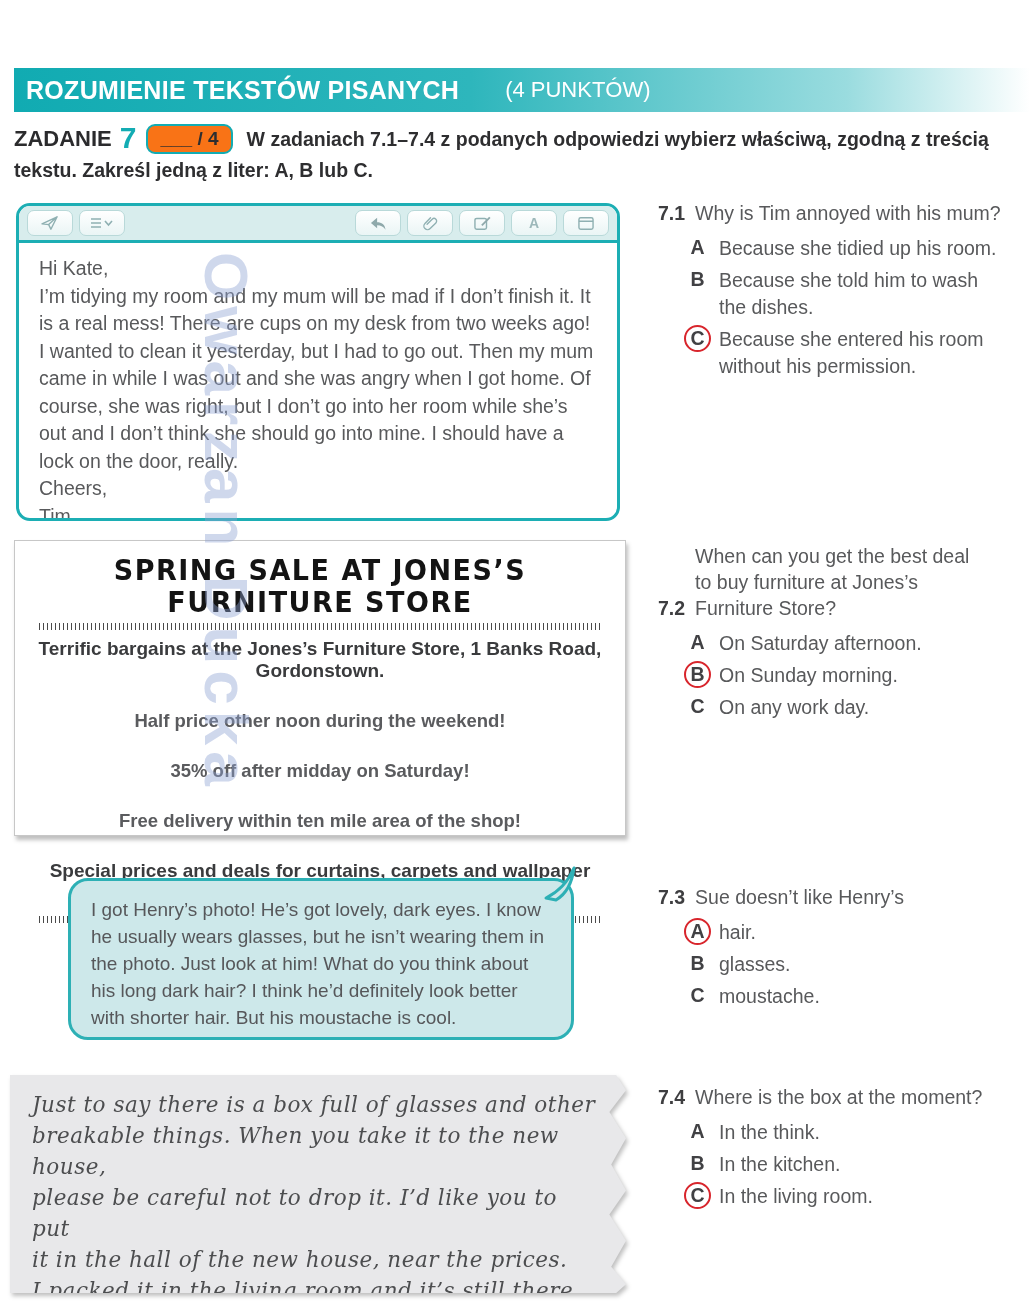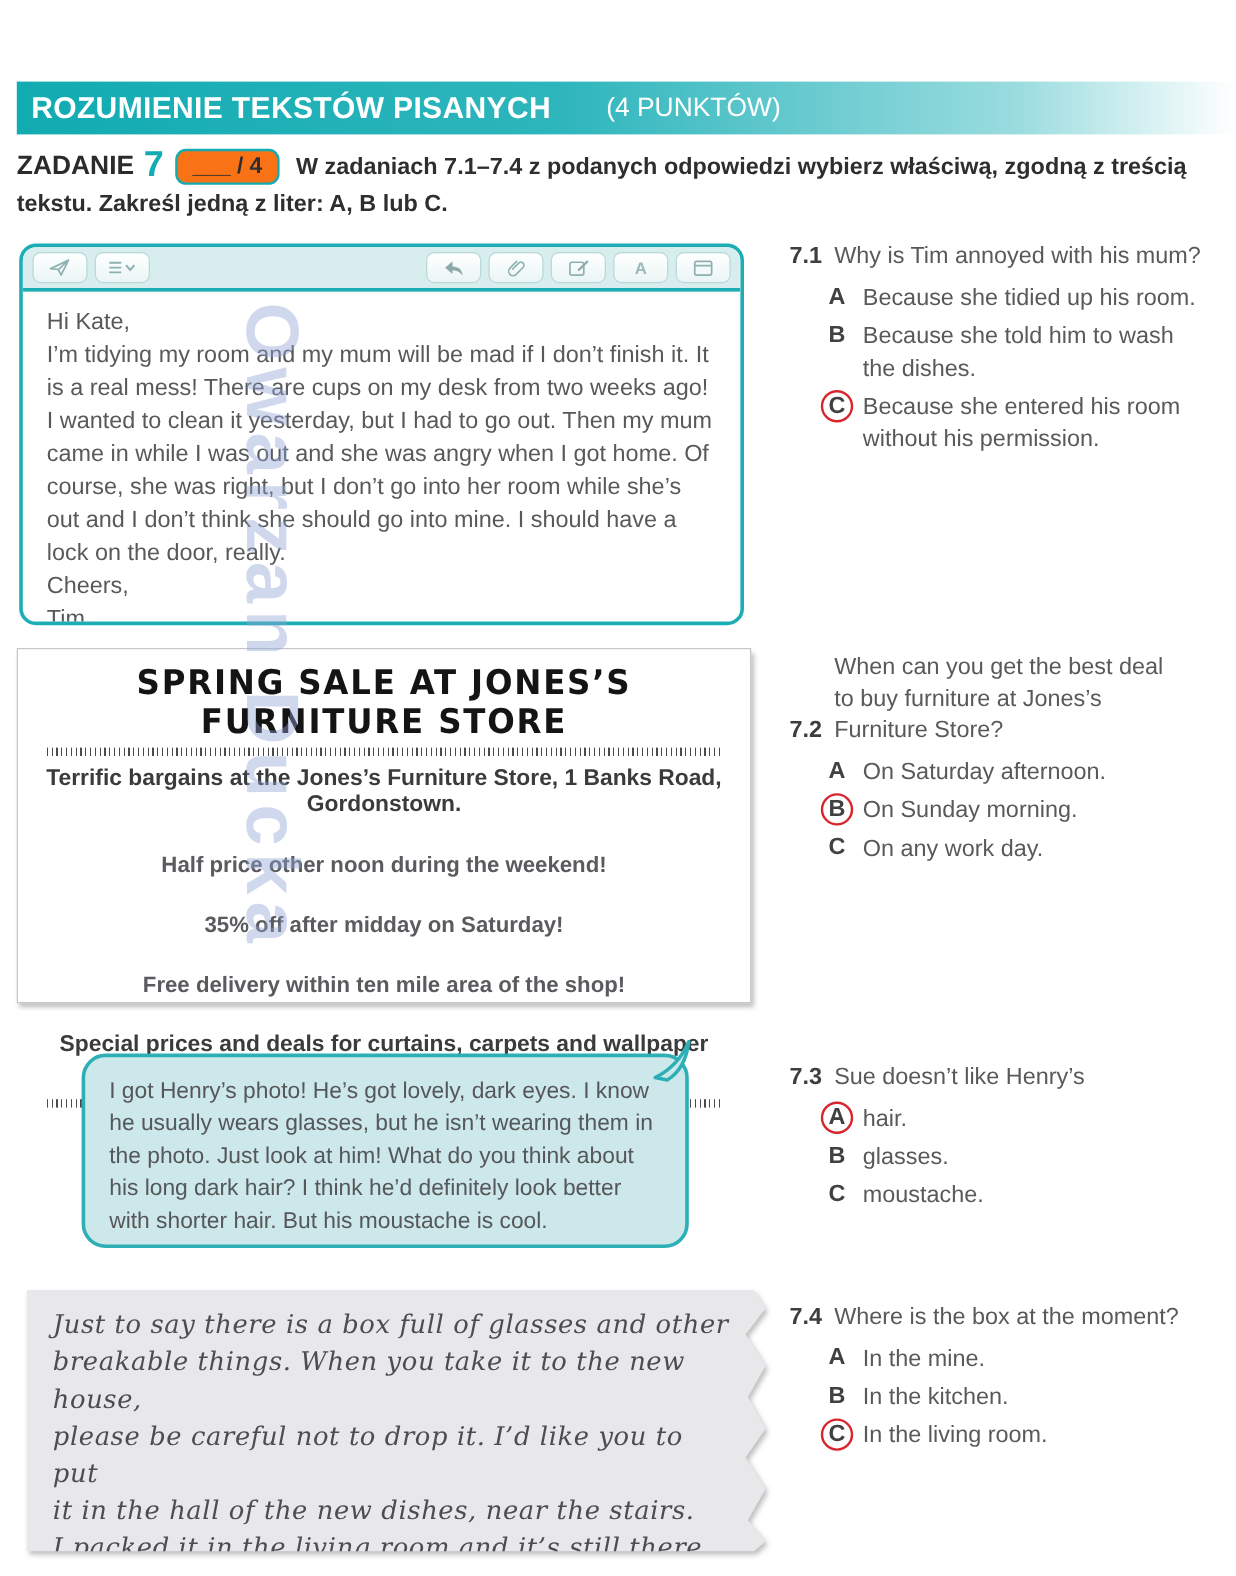--- a/index.html
+++ b/index.html
@@ -61,21 +61,21 @@
 
   
   .bubble-wrap{position:absolute;left:68px;top:878px;width:506px;height:162px;}
   .bubble{position:absolute;inset:0;background:#cde8ea;border:3px solid #2db0b5;
     border-radius:20px;box-sizing:border-box;padding:15px 20px;
     font-size:19px;line-height:27px;color:#56575a;}
   .bubble-tail{position:absolute;right:-6px;top:-12px;}
 
   
   .note-wrap{position:absolute;left:10px;top:1075px;width:616px;height:218px;
-    filter:drop-shadow(2px 3px 2px rgba(0,0,0,.25));margin-left:12px;}
+    filter:drop-shadow(2px 3px 2px rgba(0,0,0,.25));}
   .note{width:100%;height:100%;background:#e8e8ea;box-sizing:border-box;
     padding:14px 28px 0 22px;
     clip-path:polygon(0 0,98.4% 0,100% 7%,97.3% 17%,100% 29%,97.6% 41%,100% 53%,
       97.3% 64%,100% 76%,97.6% 88%,100% 96%,98.4% 100%,0 100%);
     font-family:"DejaVu Serif",serif;font-style:italic;font-size:21.5px;
     line-height:31px;color:#4c4d4f;letter-spacing:.5px;}
 
   
   .question{position:absolute;left:658px;width:366px;font-size:19.5px;}
   .q-head{display:flex;gap:10px;line-height:26px;align-items:flex-end;}
@@ -185,21 +185,21 @@
     <svg class="bubble-tail" width="40" height="40" viewBox="0 0 40 40">
         <path d="M6 32 C18 26 28 16 34 2 C32 18 26 28 16 34 Z" fill="#cde8ea" stroke="#2db0b5" stroke-width="3" stroke-linejoin="round"></path>
       </svg>
   </div>
 
   <div class="note-wrap">
     <div class="note">
       <div>Just to say there is a box full of glasses and other</div>
       <div>breakable things. When you take it to the new house,</div>
       <div>please be careful not to drop it. I’d like you to put</div>
-      <div>it in the hall of the new dishes, near the stairs.</div>
+      <div>it in the hall of the new house, near the prices.</div>
       <div>I packed it in the living room and it’s still there, but</div>
 
     </div>
   </div>
 
   <section class="question" style="top:200px;">
     <div class="q-head">
       <span class="q-num">7.1</span>
       <span class="q-text">Why is Tim annoyed with his mum?</span>
     </div>
@@ -262,21 +262,21 @@
   </section>
 
   <section class="question" style="top:1084px;">
     <div class="q-head">
       <span class="q-num">7.4</span>
       <span class="q-text">Where is the box at the moment?</span>
     </div>
     <div class="q-options">
       <div class="option">
         <span class="opt-letter">A</span>
-        <span class="opt-text">In the mine.</span>
+        <span class="opt-text">In the think.</span>
       </div>
       <div class="option">
         <span class="opt-letter">B</span>
         <span class="opt-text">In the kitchen.</span>
       </div>
       <div class="option">
         <span class="opt-letter circled">C</span>
         <span class="opt-text">In the living room.</span>
       </div>
     </div>

